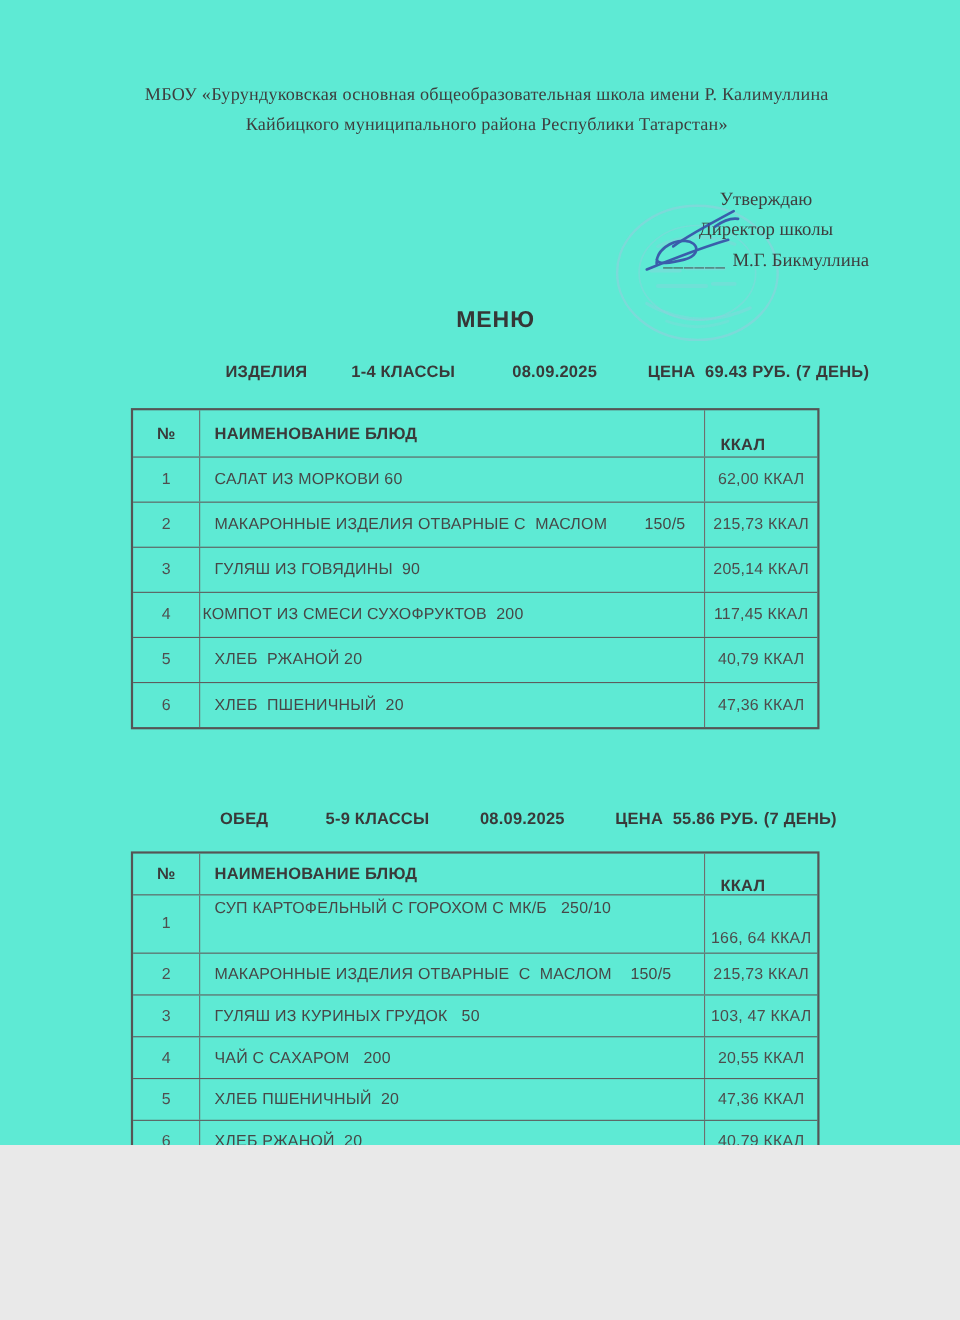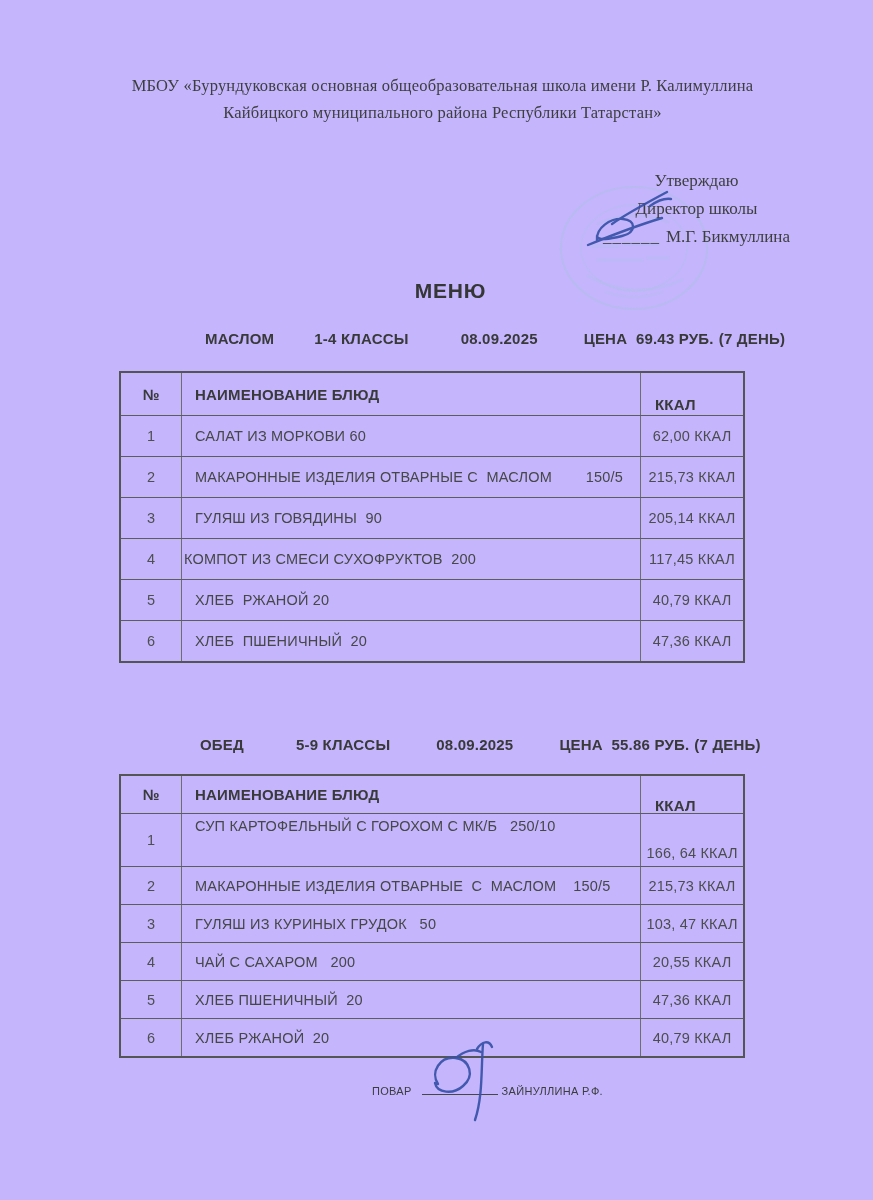--- a/index.html
+++ b/index.html
@@ -1,18 +1,18 @@
 <!DOCTYPE html>
 <html><head>
 <meta charset="utf-8">
 <style>
   html,body { margin:0; padding:0; background:#e9e9e9; }
   .page {
-    position:relative; width:873px; height:1200px; margin:0 auto;
-    background:#c4b5fd; overflow:hidden;
+    position:relative; width:873px; height:1041px; margin:0 auto;
+    background:#5eead4; overflow:hidden;
     font-family:"Liberation Sans","DejaVu Sans",sans-serif; color:#3d3d3d;
   }
 
   
   .org-header {
     position:absolute; top:72px; left:0; width:100%;
     text-align:center; transform:translateX(6px);
     font-family:"Liberation Serif","DejaVu Serif",serif;
     font-size:16.5px; line-height:27px; letter-spacing:.2px; color:#3e3e3e;
   }
@@ -116,21 +116,21 @@
       <path d="M 78,30 C 85,25 93,22 99,23"></path>
       <path d="M 95,16 C 80,24 54,38 40,48"></path>
       <path d="M 25,64 C 24,52 38,42 51,43 C 64,44 65,56 50,60 C 38,63 26,65 25,60"></path>
       <path d="M 16,69 C 38,60 70,48 90,42"></path>
     </g>
   </svg>
 
   <div class="menu-title">МЕНЮ</div>
 
   <div class="meal-heading" id="heading-breakfast">
-    <span class="gap-a">МАСЛОМ</span>
+    <span class="gap-a">ИЗДЕЛИЯ</span>
     <span class="gap-b">1-4 КЛАССЫ</span>
     <span class="gap-c">08.09.2025</span>
     <span class="gap-d">ЦЕНА  69.43 РУБ.</span>
     <span>(7 ДЕНЬ)</span>
   </div>
 
   <div class="menu-table" id="table-breakfast">
     <div class="tr head">
       <div class="td num">№</div>
       <div class="td name">НАИМЕНОВАНИЕ БЛЮД</div>

